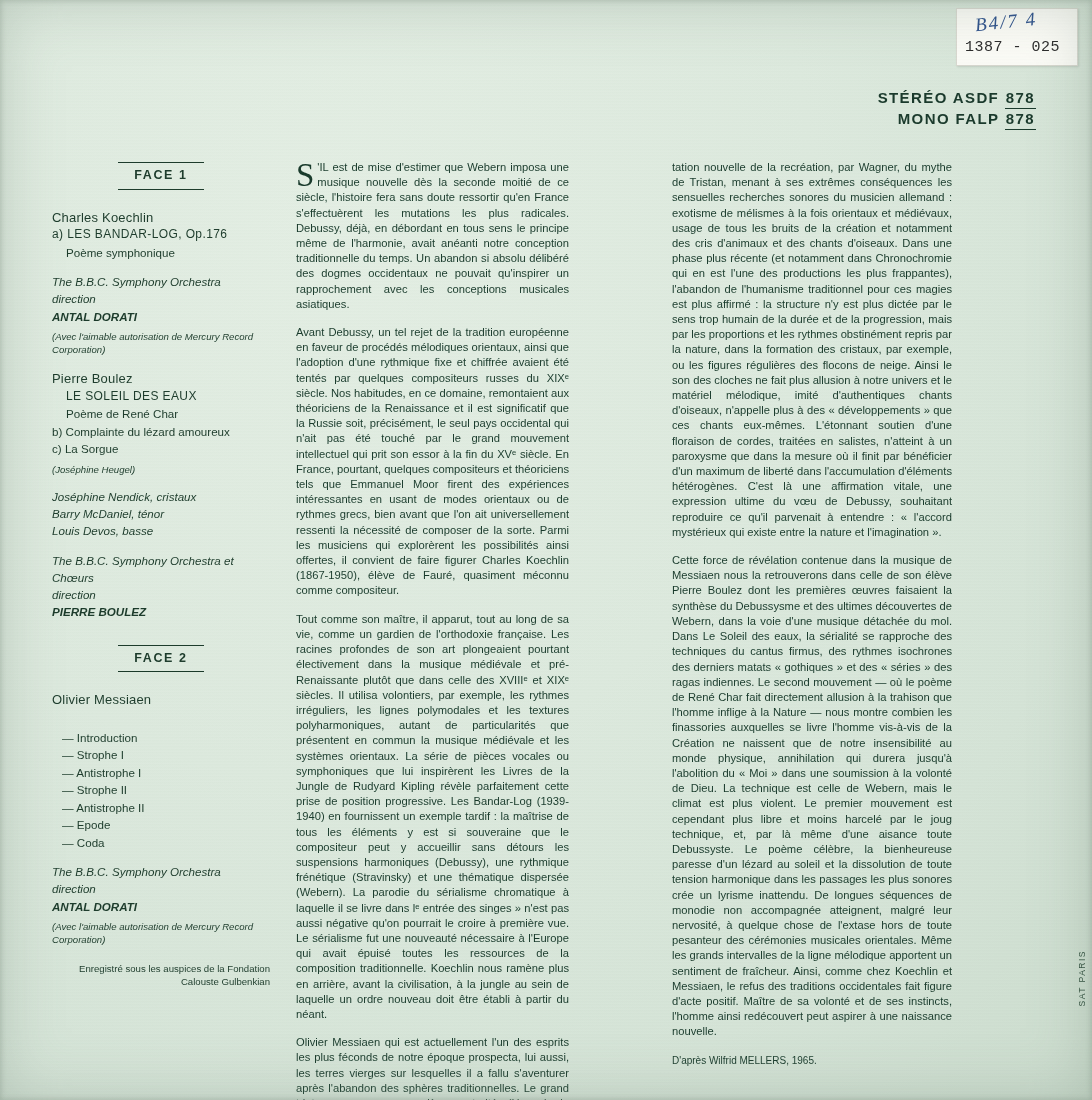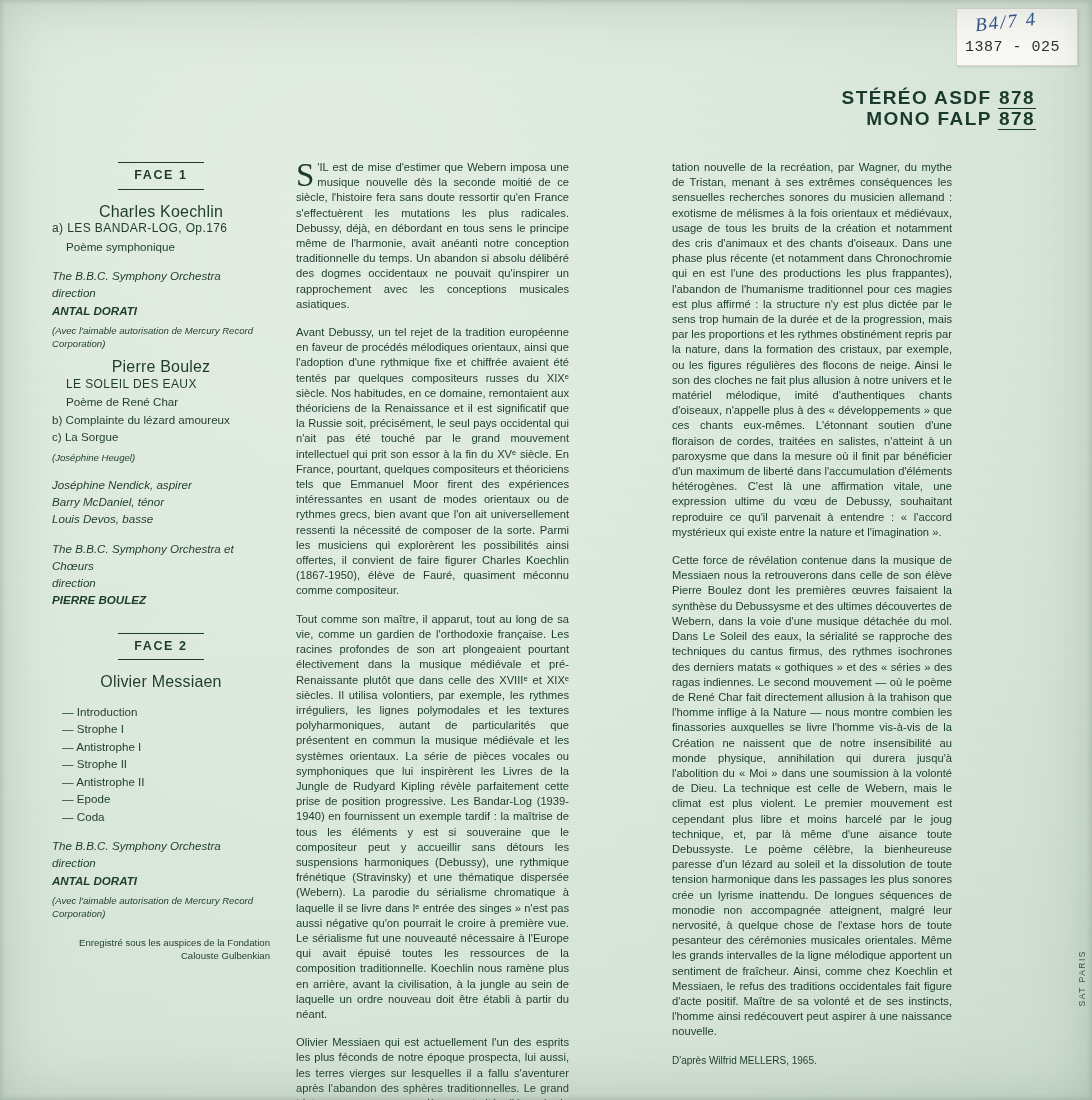--- a/index.html
+++ b/index.html
@@ -69,21 +69,21 @@
     transform: rotate(-6deg);
     letter-spacing: 2px;
   }
 
   
   .cat-refs {
     position: absolute;
     right: 56px;
     top: 88px;
     text-align: right;
-    font-size: 19px;
+    font-size: 15px;
     letter-spacing: 1.4px;
     font-weight: bold;
     line-height: 20px;
     color: #18382a;
   }
   .cat-refs .num {
     display: inline-block;
     border-bottom: 1px solid #18382a;
     padding: 0 1px;
   }
@@ -111,45 +111,44 @@
     display: block;
     width: 86px;
     height: 1px;
     background: #1b3a2a;
     margin: 0 auto;
   }
   .face-head .rule-top { margin-bottom: 4px; }
   .face-head .rule-bot { margin-top: 4px; }
 
   .composer {
-    margin-top: 8px;
-    font-size: 16px;
+    margin-top: 14px;
+    font-size: 13px;
     letter-spacing: 0.2px;
-    text-align: center;
   }
   .work-caps {
     letter-spacing: 0.4px;
     font-size: 12px;
   }
   .indent { padding-left: 14px; }
   .ital { font-style: italic; }
   .bold { font-weight: bold; }
   .small-note {
     font-size: 9.6px;
     line-height: 13px;
     font-style: italic;
     margin-top: 5px;
   }
   .perf {
     font-style: italic;
     margin-top: 12px;
     line-height: 17px;
   }
   .tracklist {
-    margin-top: 12px;
+    margin-top: 20px;
     padding-left: 10px;
     line-height: 17.5px;
   }
   .tracklist div { white-space: nowrap; }
 
   
   .col-mid, .col-right {
     position: absolute;
     top: 160px;
     width: 273px;
@@ -245,21 +244,21 @@
     <div class="ital bold">ANTAL DORATI</div>
     <div class="small-note">(Avec l'aimable autorisation de Mercury Record Corporation)</div>
 
     <div class="composer">Pierre Boulez</div>
     <div class="indent work-caps">LE SOLEIL DES EAUX</div>
     <div class="indent">Poème de René Char</div>
     <div>b) Complainte du lézard amoureux</div>
     <div>c) La Sorgue</div>
     <div class="small-note">(Joséphine Heugel)</div>
 
-    <div class="perf">Joséphine Nendick, aspirer</div>
+    <div class="perf">Joséphine Nendick, cristaux</div>
     <div class="ital">Barry McDaniel, ténor</div>
     <div class="ital">Louis Devos, basse</div>
     <div class="perf">The B.B.C. Symphony Orchestra et Chœurs</div>
     <div class="ital">direction</div>
     <div class="ital bold">PIERRE BOULEZ</div>
 
     <div class="face-head" style="margin-top:22px;">
       <span class="rule-top"></span>
       <span>FACE 2</span>
       <span class="rule-bot"></span>

